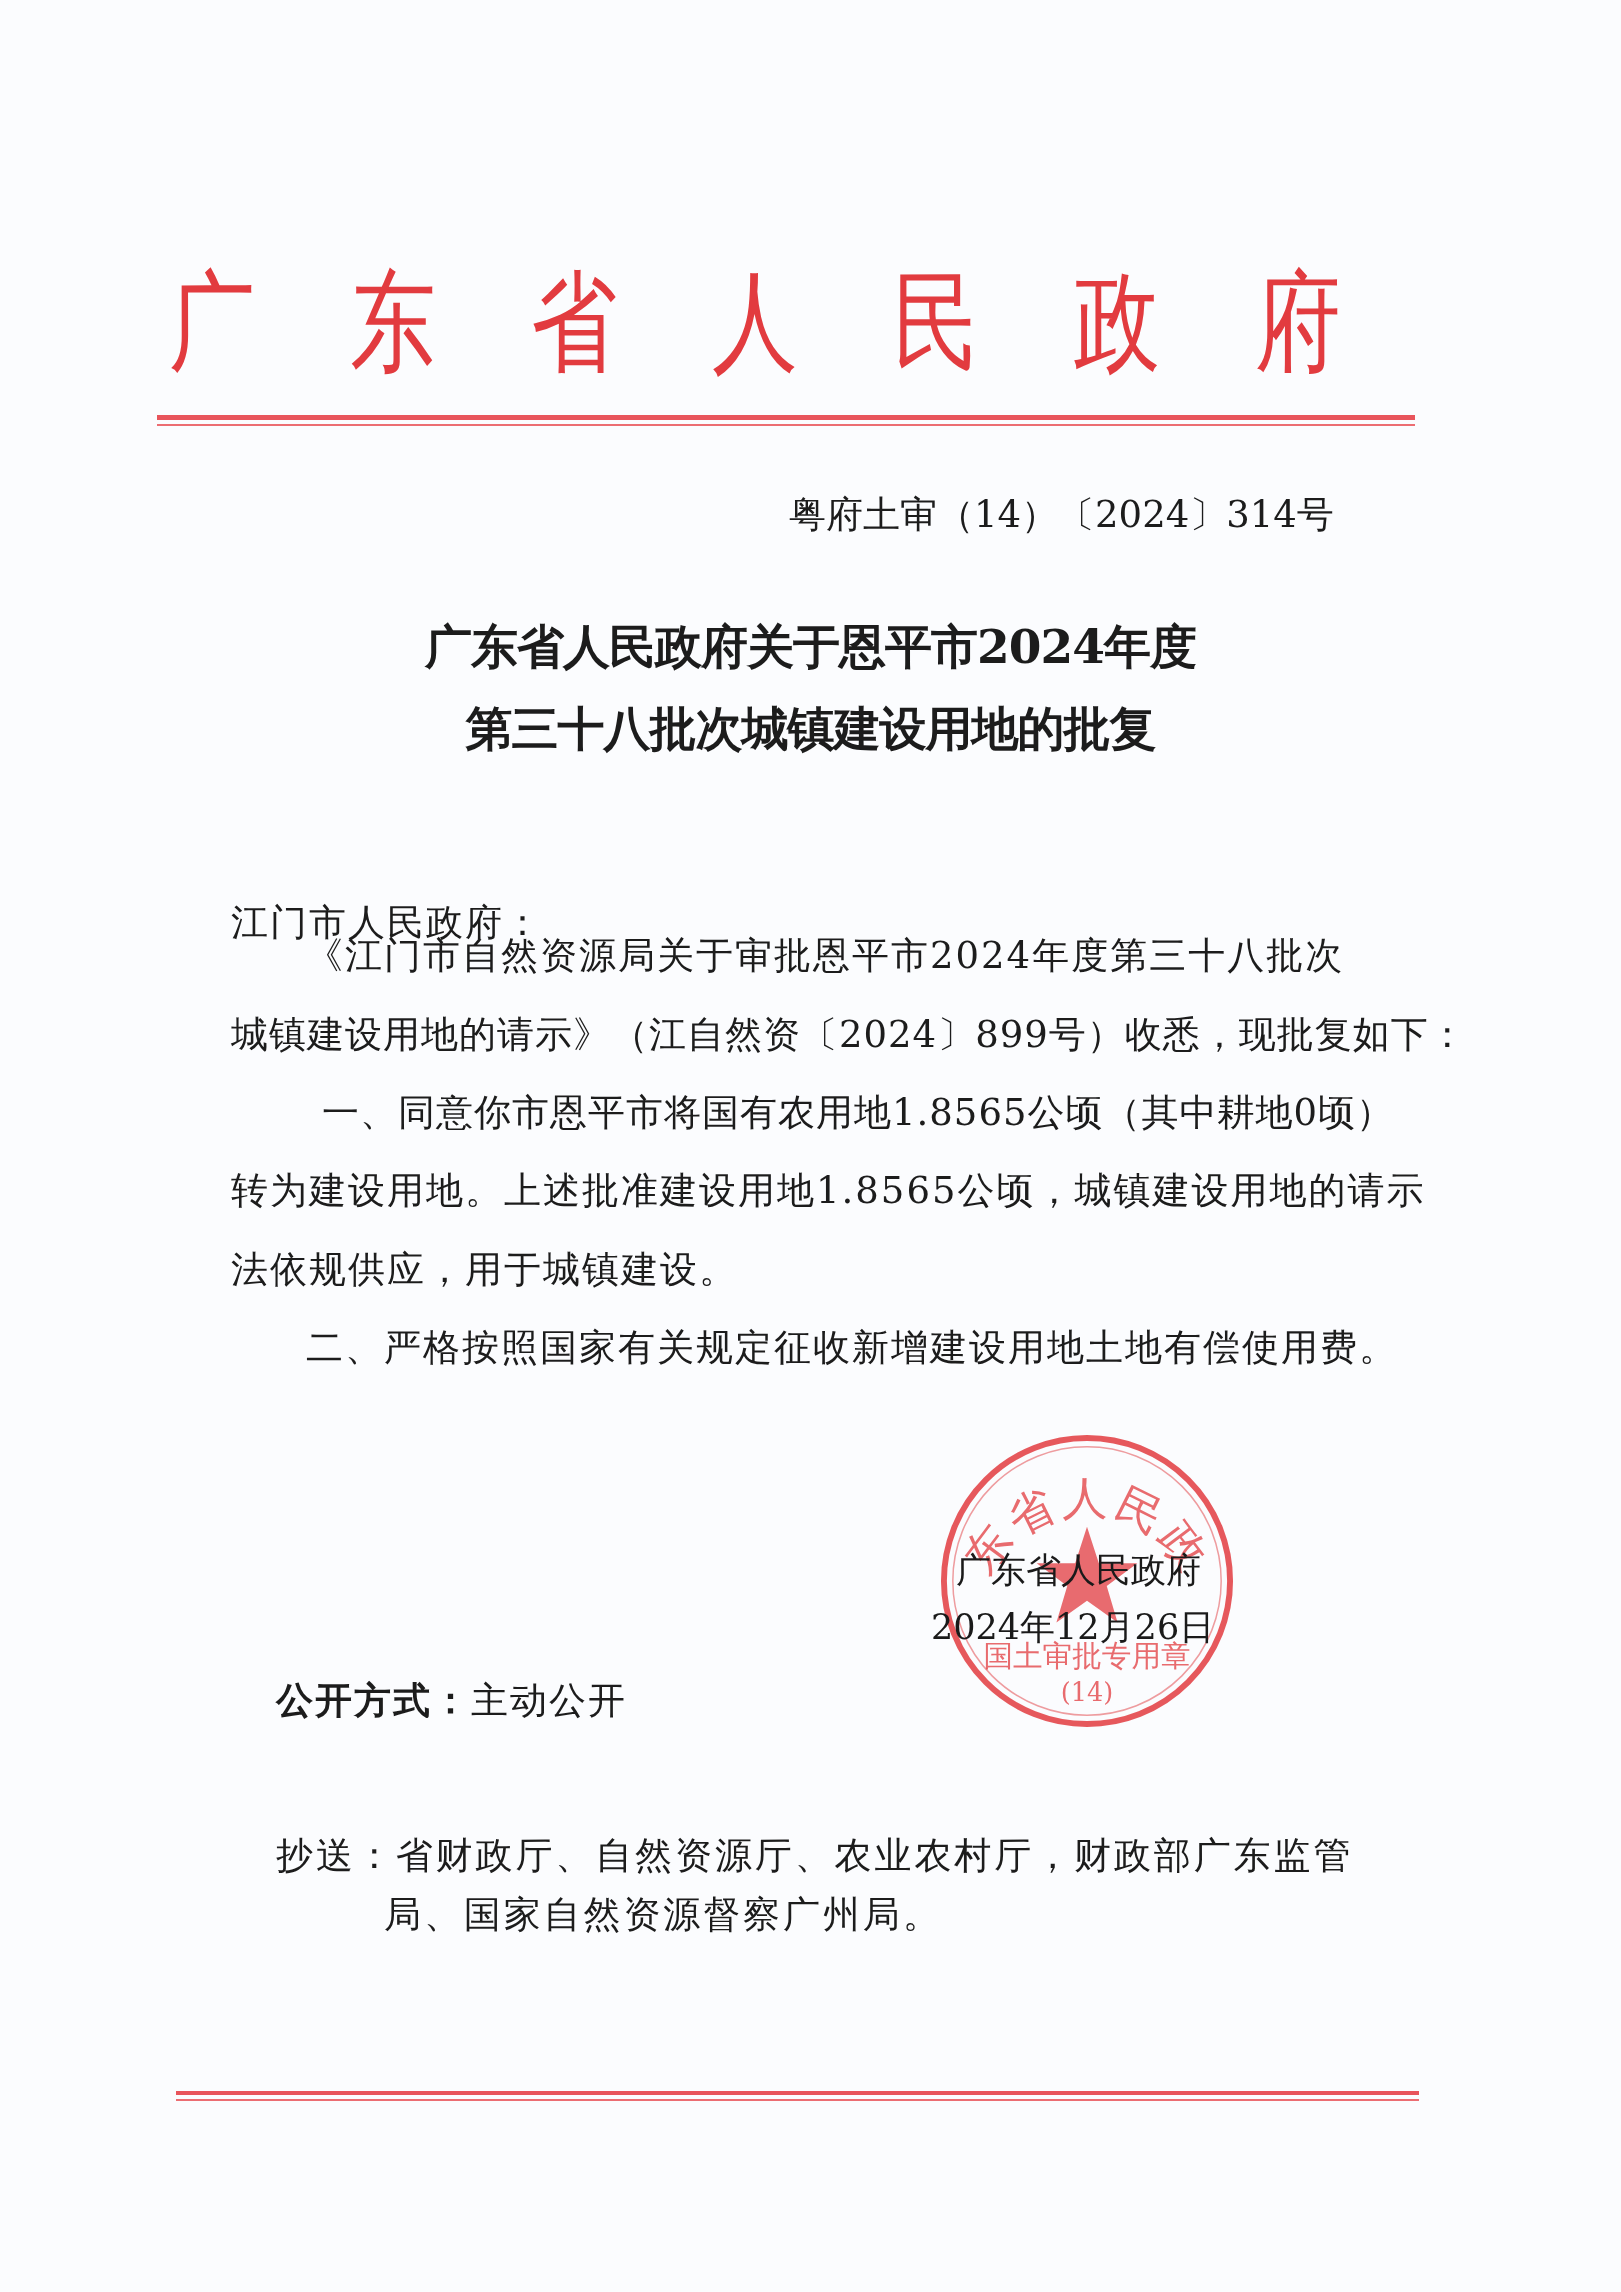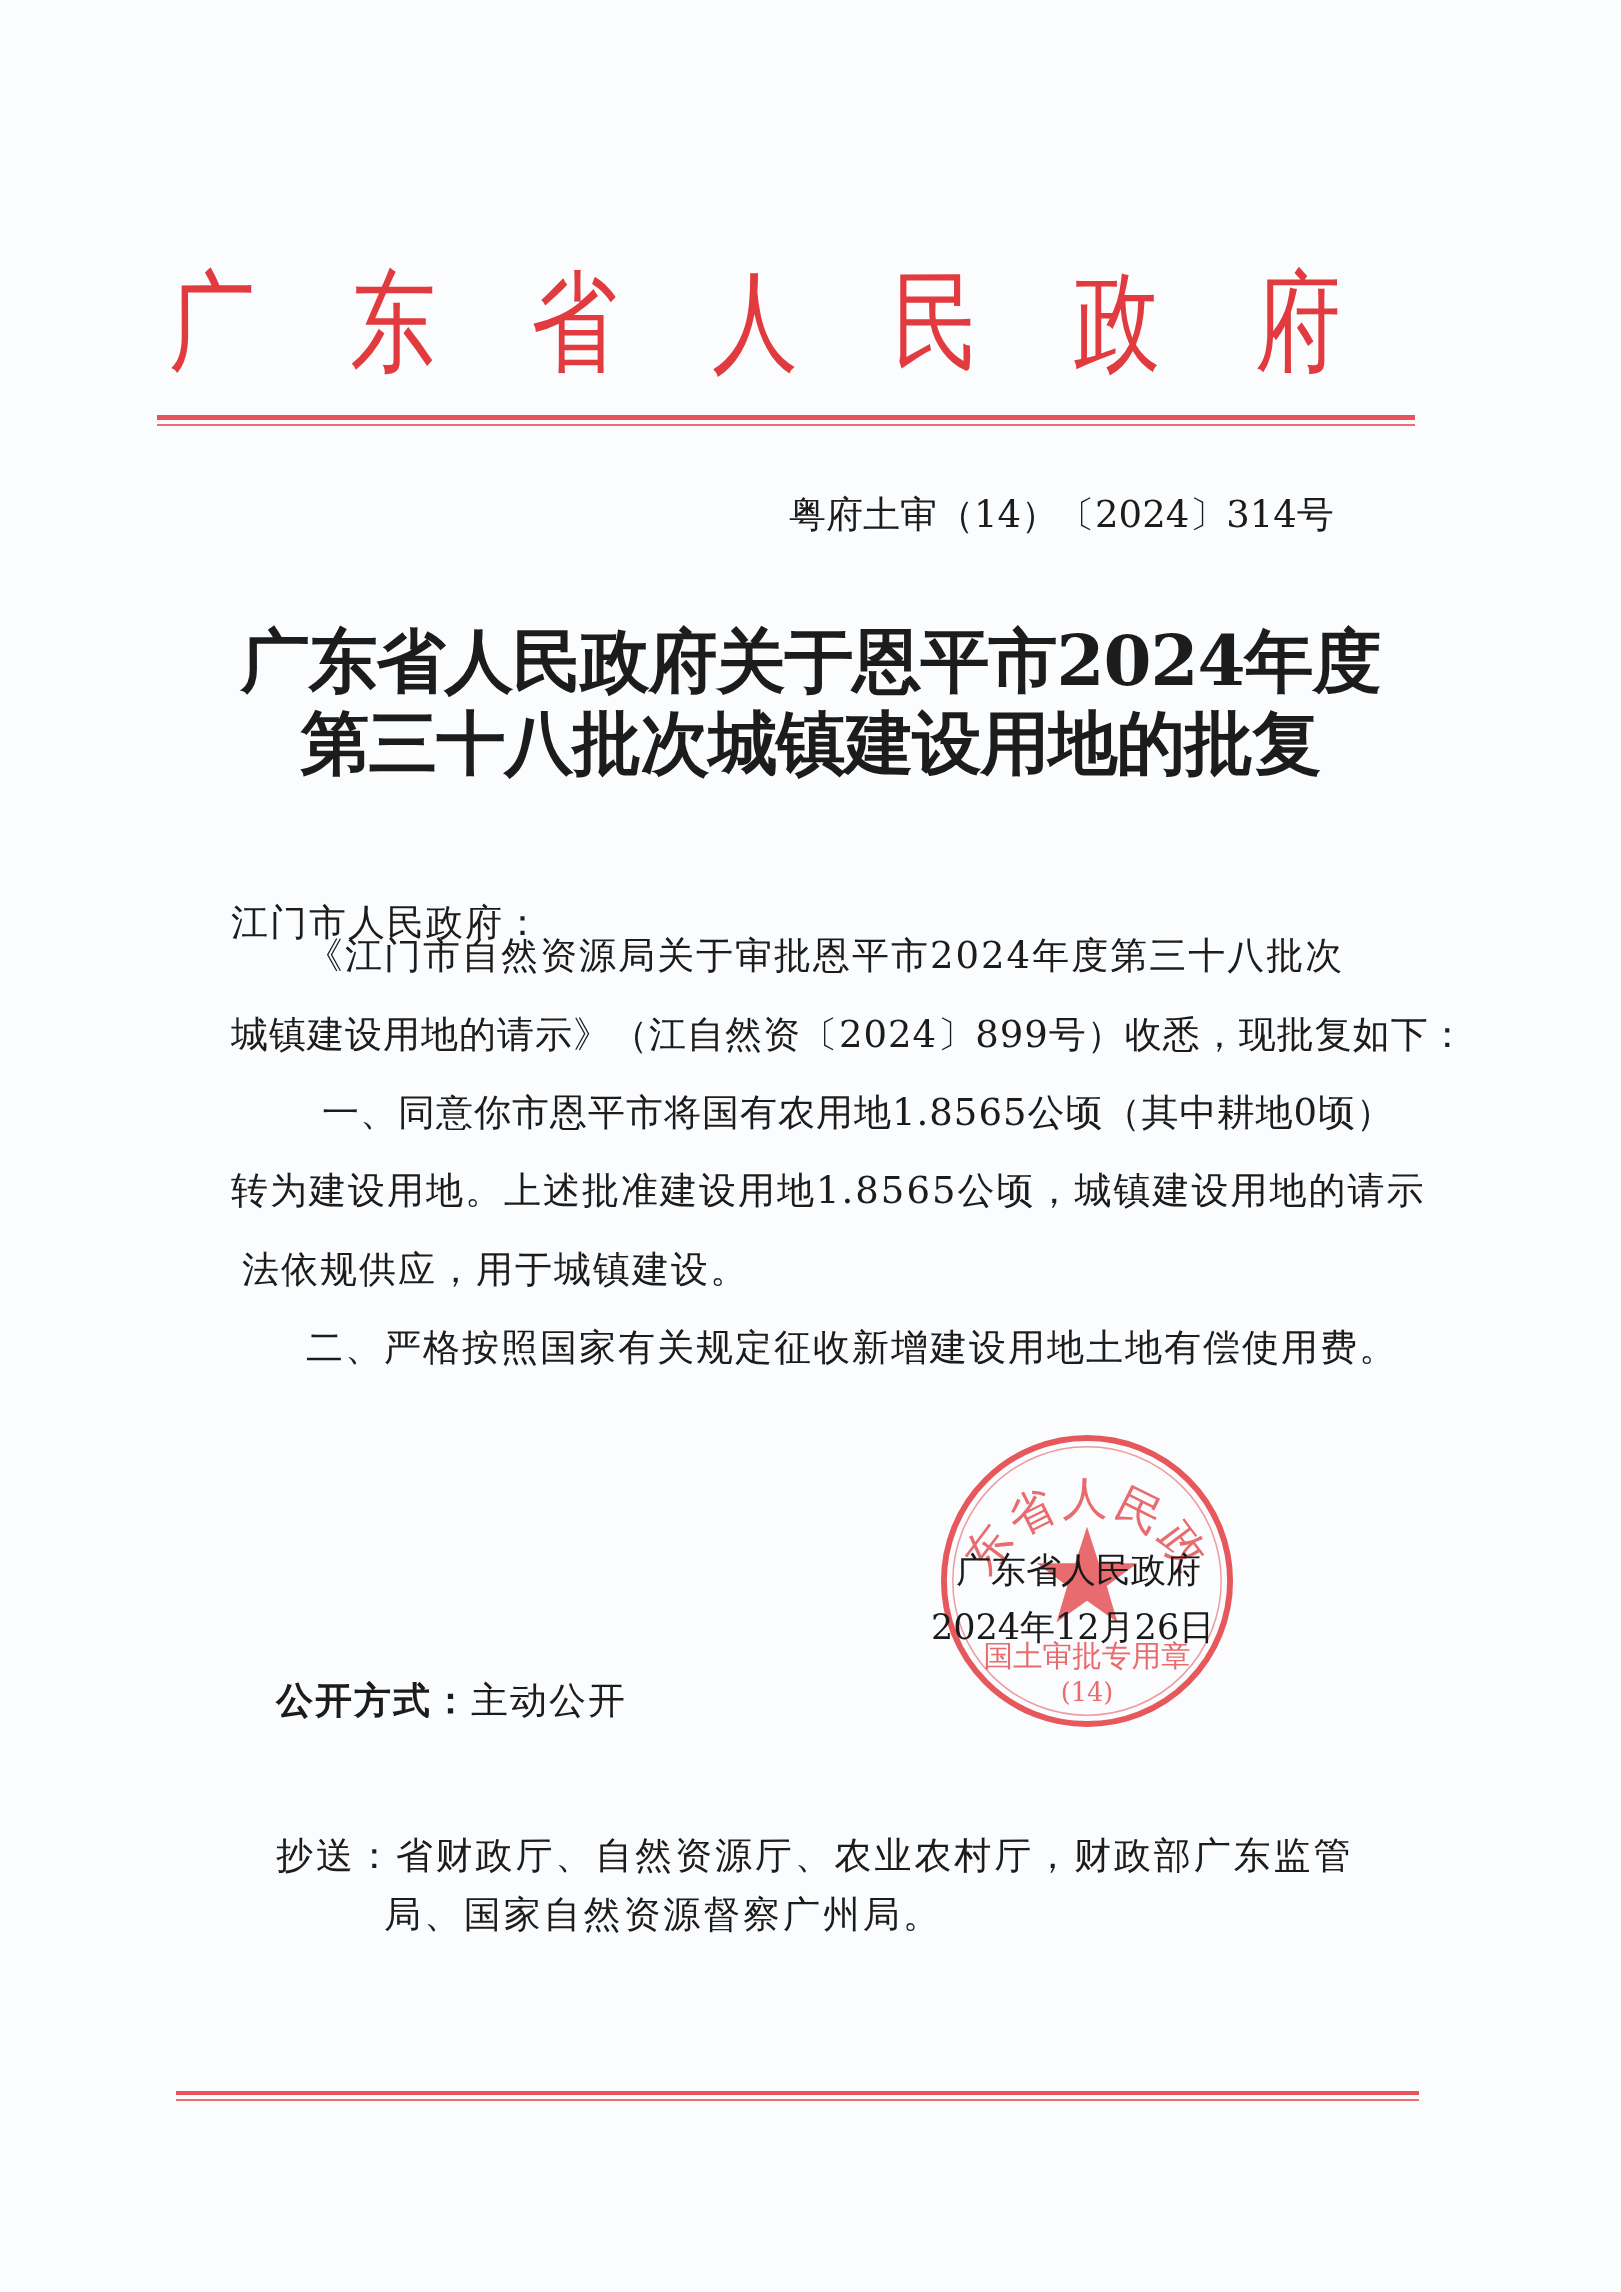--- a/index.html
+++ b/index.html
@@ -20,21 +20,21 @@
   .rule-top {
     left: 157px; top: 415px; width: 1258px; height: 4.9px; background: #e8545b;
   }
   .rule-top2 {
     left: 157px; top: 424px; width: 1258px; height: 2px; background: #ec6d72;
   }
   .docno {
     left: 789px; top: 490px; font-size: 37px; white-space: nowrap;
   }
   .title {
-    left: 0; width: 1621px; text-align: center; font-size: 69px; font-weight: bold;
+    left: 0; width: 1621px; text-align: center; font-size: 47px; font-weight: bold;
     letter-spacing: -1px;
   }
   .title1 { top: 616px; }
   .title2 { top: 698px; font-family: Liberation Mono, monospace; }
   .body-text { font-size: 37px; white-space: nowrap; letter-spacing: 2px; }
   .stamp {
     left: 939px; top: 1433px; width: 296px; height: 296px;
   }
   .sign { font-size: 35px; white-space: nowrap; color: #1a1a1a; }
   .rule-bot {
@@ -63,21 +63,21 @@
 <div class="abs docno">粤府土审（14）〔2024〕314号</div>
 
 <div class="abs title title1">广东省人民政府关于恩平市2024年度</div>
 <div class="abs title title2">第三十八批次城镇建设用地的批复</div>
 
 <div class="abs body-text" style="left:231px; top:898px;">江门市人民政府：</div>
 <div class="abs body-text" style="left:306px; top:931px;text-align:center;">《江门市自然资源局关于审批恩平市2024年度第三十八批次</div>
 <div class="abs body-text" style="left:231px; top:1010px; letter-spacing:1px;">城镇建设用地的请示》（江自然资〔2024〕899号）收悉，现批复如下：</div>
 <div class="abs body-text" style="left:306px; top:1088px; letter-spacing:1px;margin-left:16px;">一、同意你市恩平市将国有农用地1.8565公顷（其中耕地0顷）</div>
 <div class="abs body-text" style="left:231px; top:1166px;">转为建设用地。上述批准建设用地1.8565公顷，城镇建设用地的请示</div>
-<div class="abs body-text" style="left:231px; top:1245px;margin-left:11px;">法依规供应，用于城镇建设。</div>
+<div class="abs body-text" style="left:231px; top:1245px;">法依规供应，用于城镇建设。</div>
 <div class="abs body-text" style="left:306px; top:1323px;">二、严格按照国家有关规定征收新增建设用地土地有偿使用费。</div>
 
 <svg class="abs stamp" viewBox="0 0 300 300">
   <circle cx="150" cy="150" r="145" fill="none" stroke="#e23b3f" stroke-width="6" opacity="0.85"></circle>
   <circle cx="150" cy="150" r="136" fill="none" stroke="#e23b3f" stroke-width="1.5" opacity="0.5"></circle>
   <defs>
     <path id="arcTop" d="M 45 165 A 108 108 0 0 1 255 165"></path>
   </defs>
   <text font-size="46" fill="#e23b3f" opacity="0.75" font-family="DejaVu Serif, serif" letter-spacing="4">
     <textPath href="#arcTop" startOffset="50%" text-anchor="middle">广东省人民政府</textPath>

